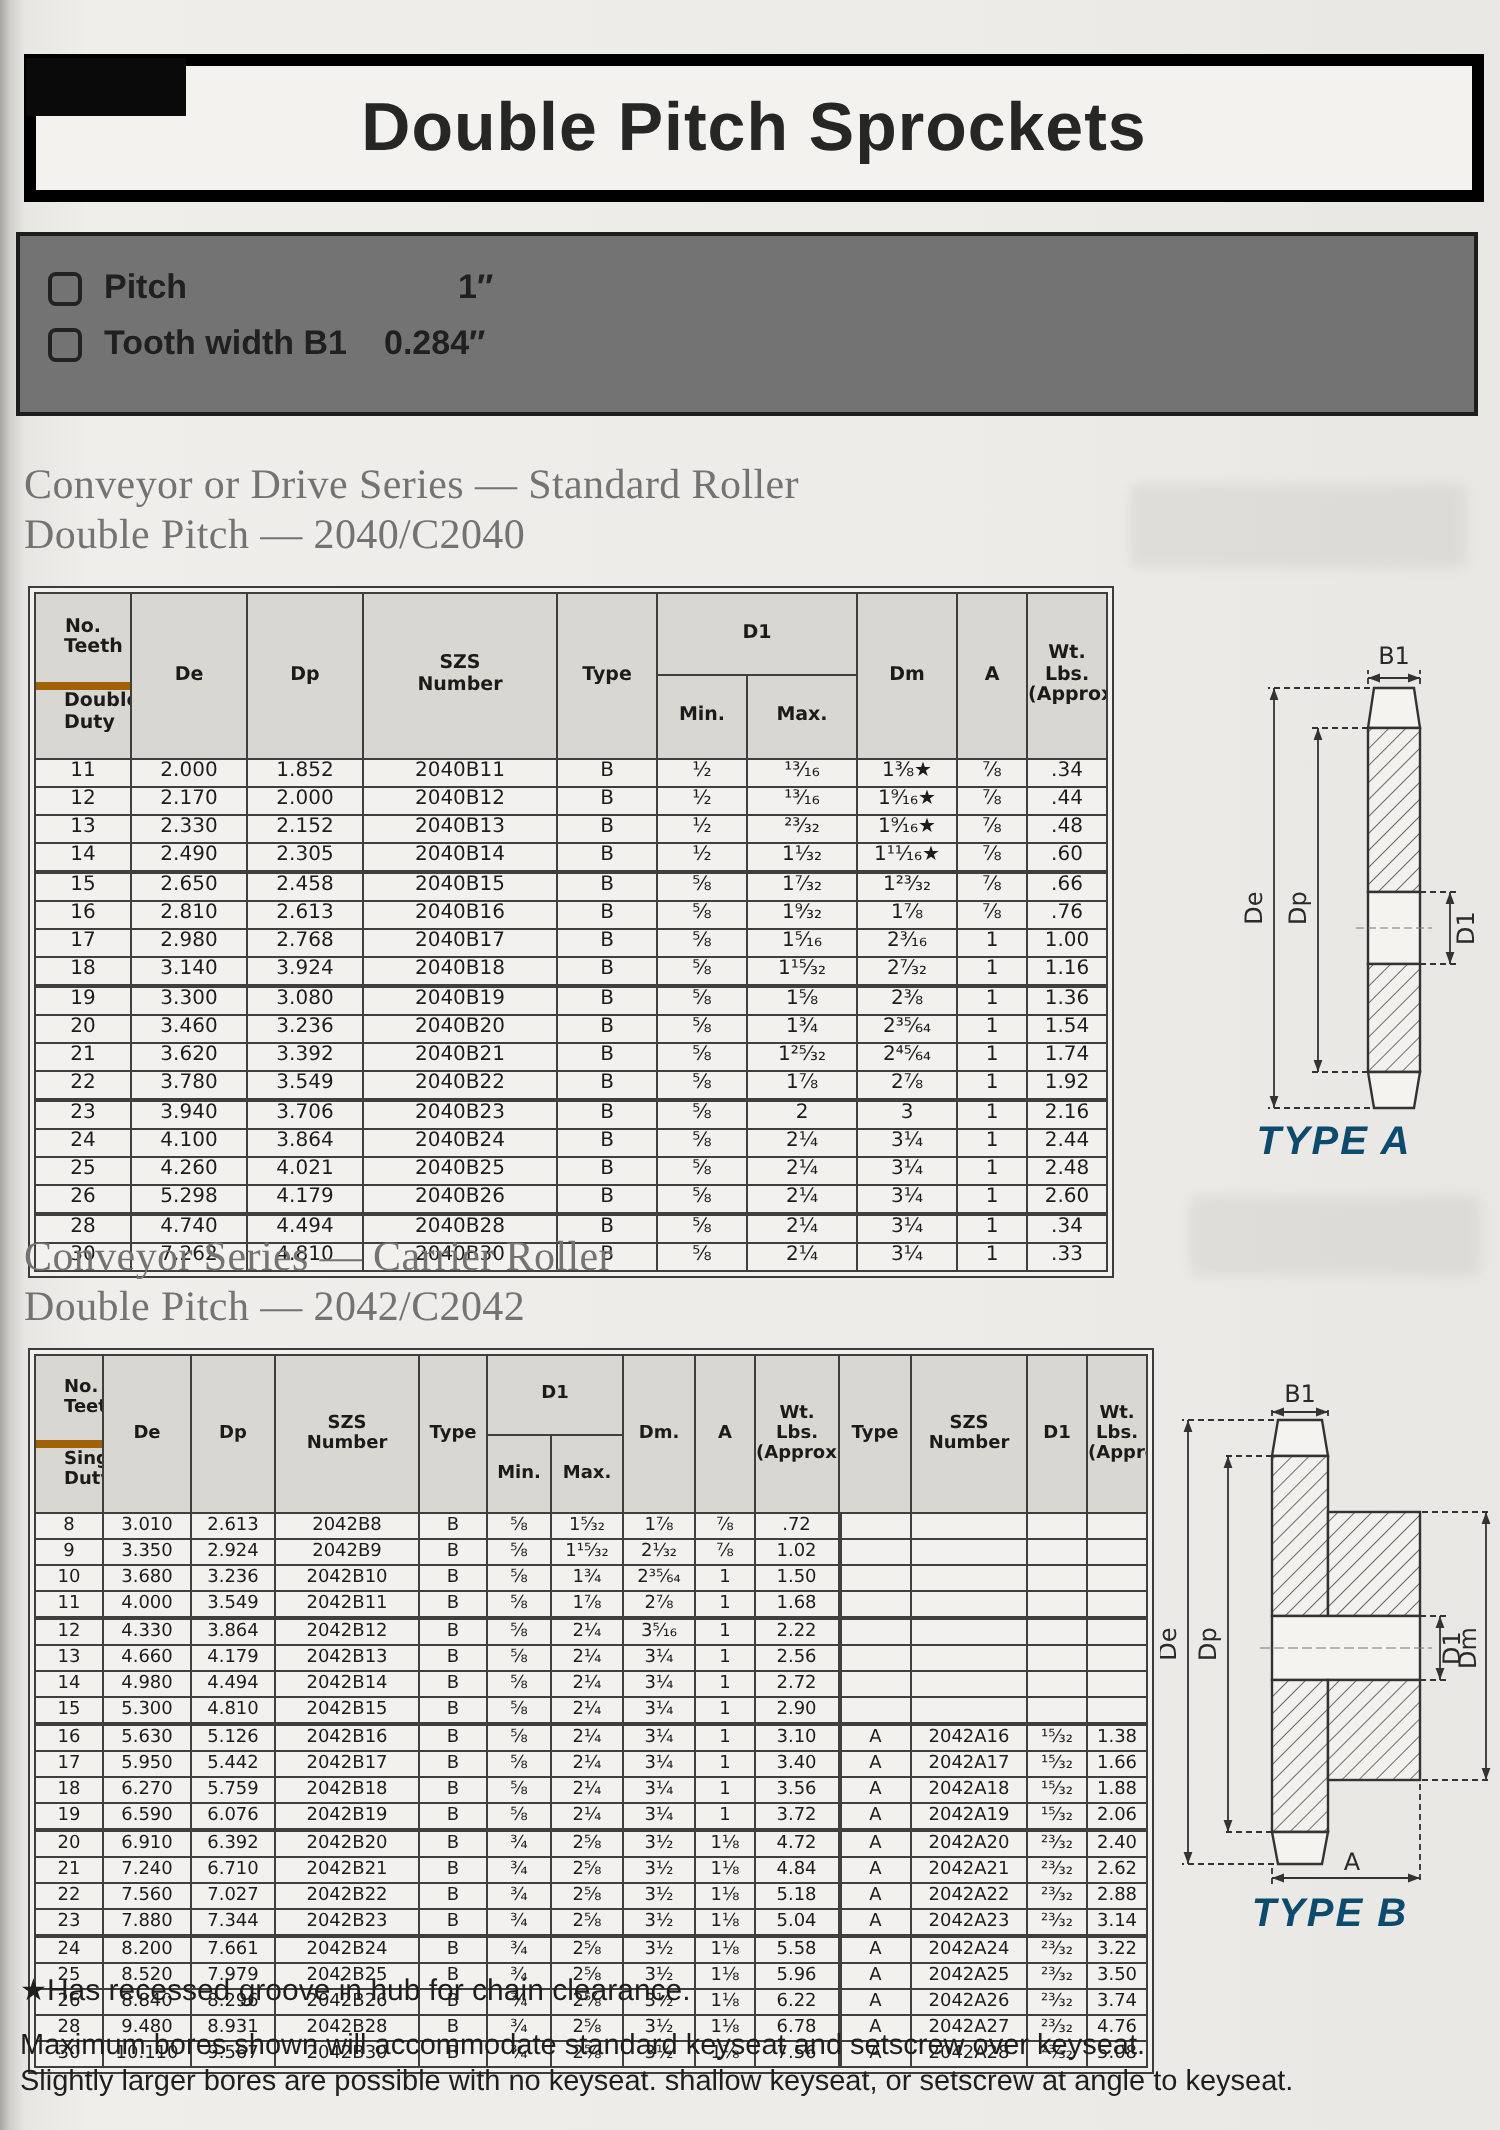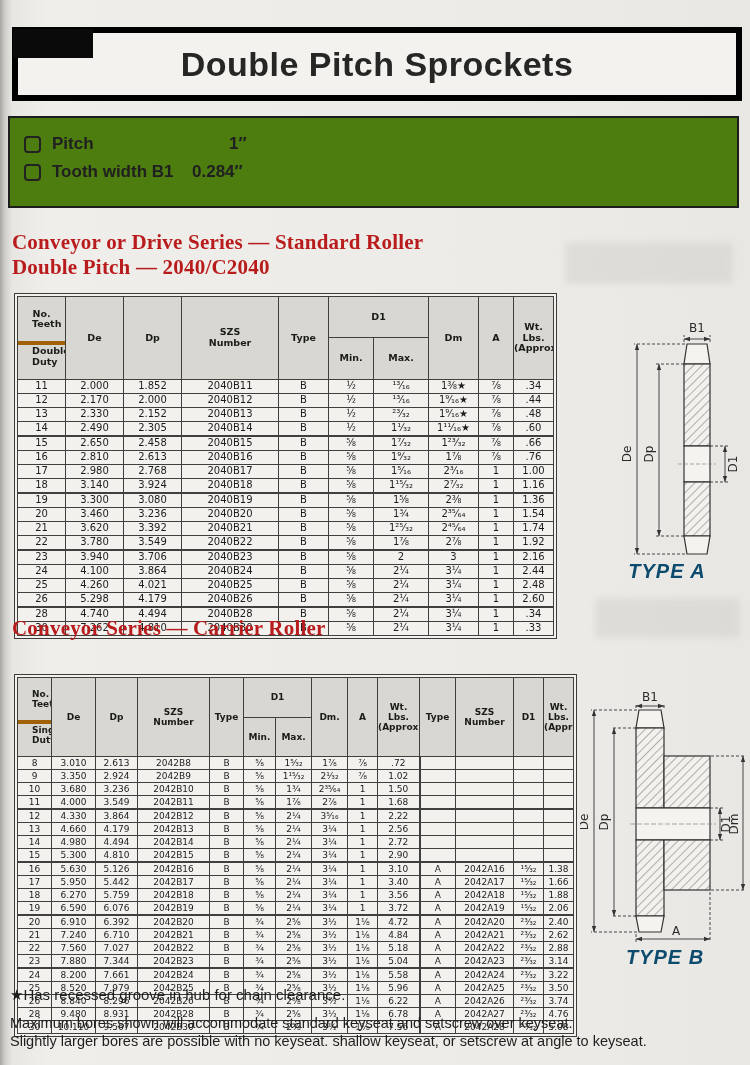--- a/index.html
+++ b/index.html
@@ -12,29 +12,29 @@
   .ghost{position:absolute;background:#bdbcb8;opacity:.28;filter:blur(3px);border-radius:4px;}
 
   
   .title-box{left:12px;top:27px;width:718px;height:62px;border:6px solid #000000;background:#f3f2ee;
     display:flex;align-items:center;justify-content:center;}
   .title-box h1{margin:0;font-family:"Liberation Sans",sans-serif;font-weight:700;font-size:34px;
     letter-spacing:.5px;color:#262624;}
   .ink-blot{left:13px;top:29px;width:80px;height:29px;background:#0a0a0a;}
 
   
-  .spec-box{left:8px;top:116px;width:727px;height:88px;border:2px solid #1d1d1d;background:#4d7c0f;}
+  .spec-box{left:8px;top:116px;width:727px;height:88px;border:2px solid #1d1d1d;background:#737373;}
   .spec-row{position:absolute;left:14px;height:20px;display:flex;align-items:center;}
   .bullet{width:13px;height:13px;border:2px solid #222;border-radius:4px;background:transparent;flex:none;}
   .spec-label{font-family:"Liberation Sans",sans-serif;font-weight:700;font-size:17px;margin-left:11px;color:#202020;}
   .spec-value{font-family:"Liberation Sans",sans-serif;font-weight:700;font-size:17px;color:#202020;position:absolute;}
 
   
-  .sec-head{font-family:"Liberation Serif",serif;font-weight:700;font-size:21px;line-height:25px;
-    color:#b91c1c;letter-spacing:.2px;}
+  .sec-head{font-family:"Liberation Serif",serif;font-weight:400;font-size:21px;line-height:25px;
+    color:#737373;letter-spacing:.2px;}
 
   
   .twrap{border:1px solid #3c3c3a;padding:2px;background:#f2f1ed;}
   table.dt{border-collapse:collapse;table-layout:fixed;background:#f2f1ee;}
   table.dt th,table.dt td{border:1px solid #3f3f3d;text-align:center;vertical-align:middle;padding:0;overflow:hidden;}
   table.dt th{background:#d8d7d2;font-weight:700;white-space:pre-line;color:#1b1b19;}
   #t1 th{font-size:9.5px;line-height:10.5px;}
   #t1 td{font-size:10px;height:13px;line-height:12px;}
   #t2 th{font-size:9px;line-height:10px;}
   #t2 td{font-size:9px;height:12px;line-height:11px;}
@@ -393,20 +393,21 @@
     <line x1="133" y1="124" x2="133" y2="160"></line>
     <polygon points="133,124 130.8,130 135.2,130" fill="#333" stroke="none"></polygon>
     <polygon points="133,160 130.8,154 135.2,154" fill="#333" stroke="none"></polygon>
   </g>
   <text transform="rotate(-90 145 142)" x="145" y="142" text-anchor="middle">D1</text>
 </svg>
 <div class="abs cap" style="left:592px;top:560px;width:150px;">TYPE A</div>
 
 <div class="abs sec-head" style="left:12px;top:616px;">
   <div>Conveyor Series —  Carrier Roller</div>
+  <div>Double Pitch — 2042/C2042</div>
 </div>
 
 <div class="abs twrap" style="left:14px;top:674px;">
 <table class="dt" id="t2" style="width:556px;">
   <colgroup>
     <col style="width:34px">
         <col style="width:44px">
         <col style="width:42px">
         <col style="width:72px">
     <col style="width:34px">

